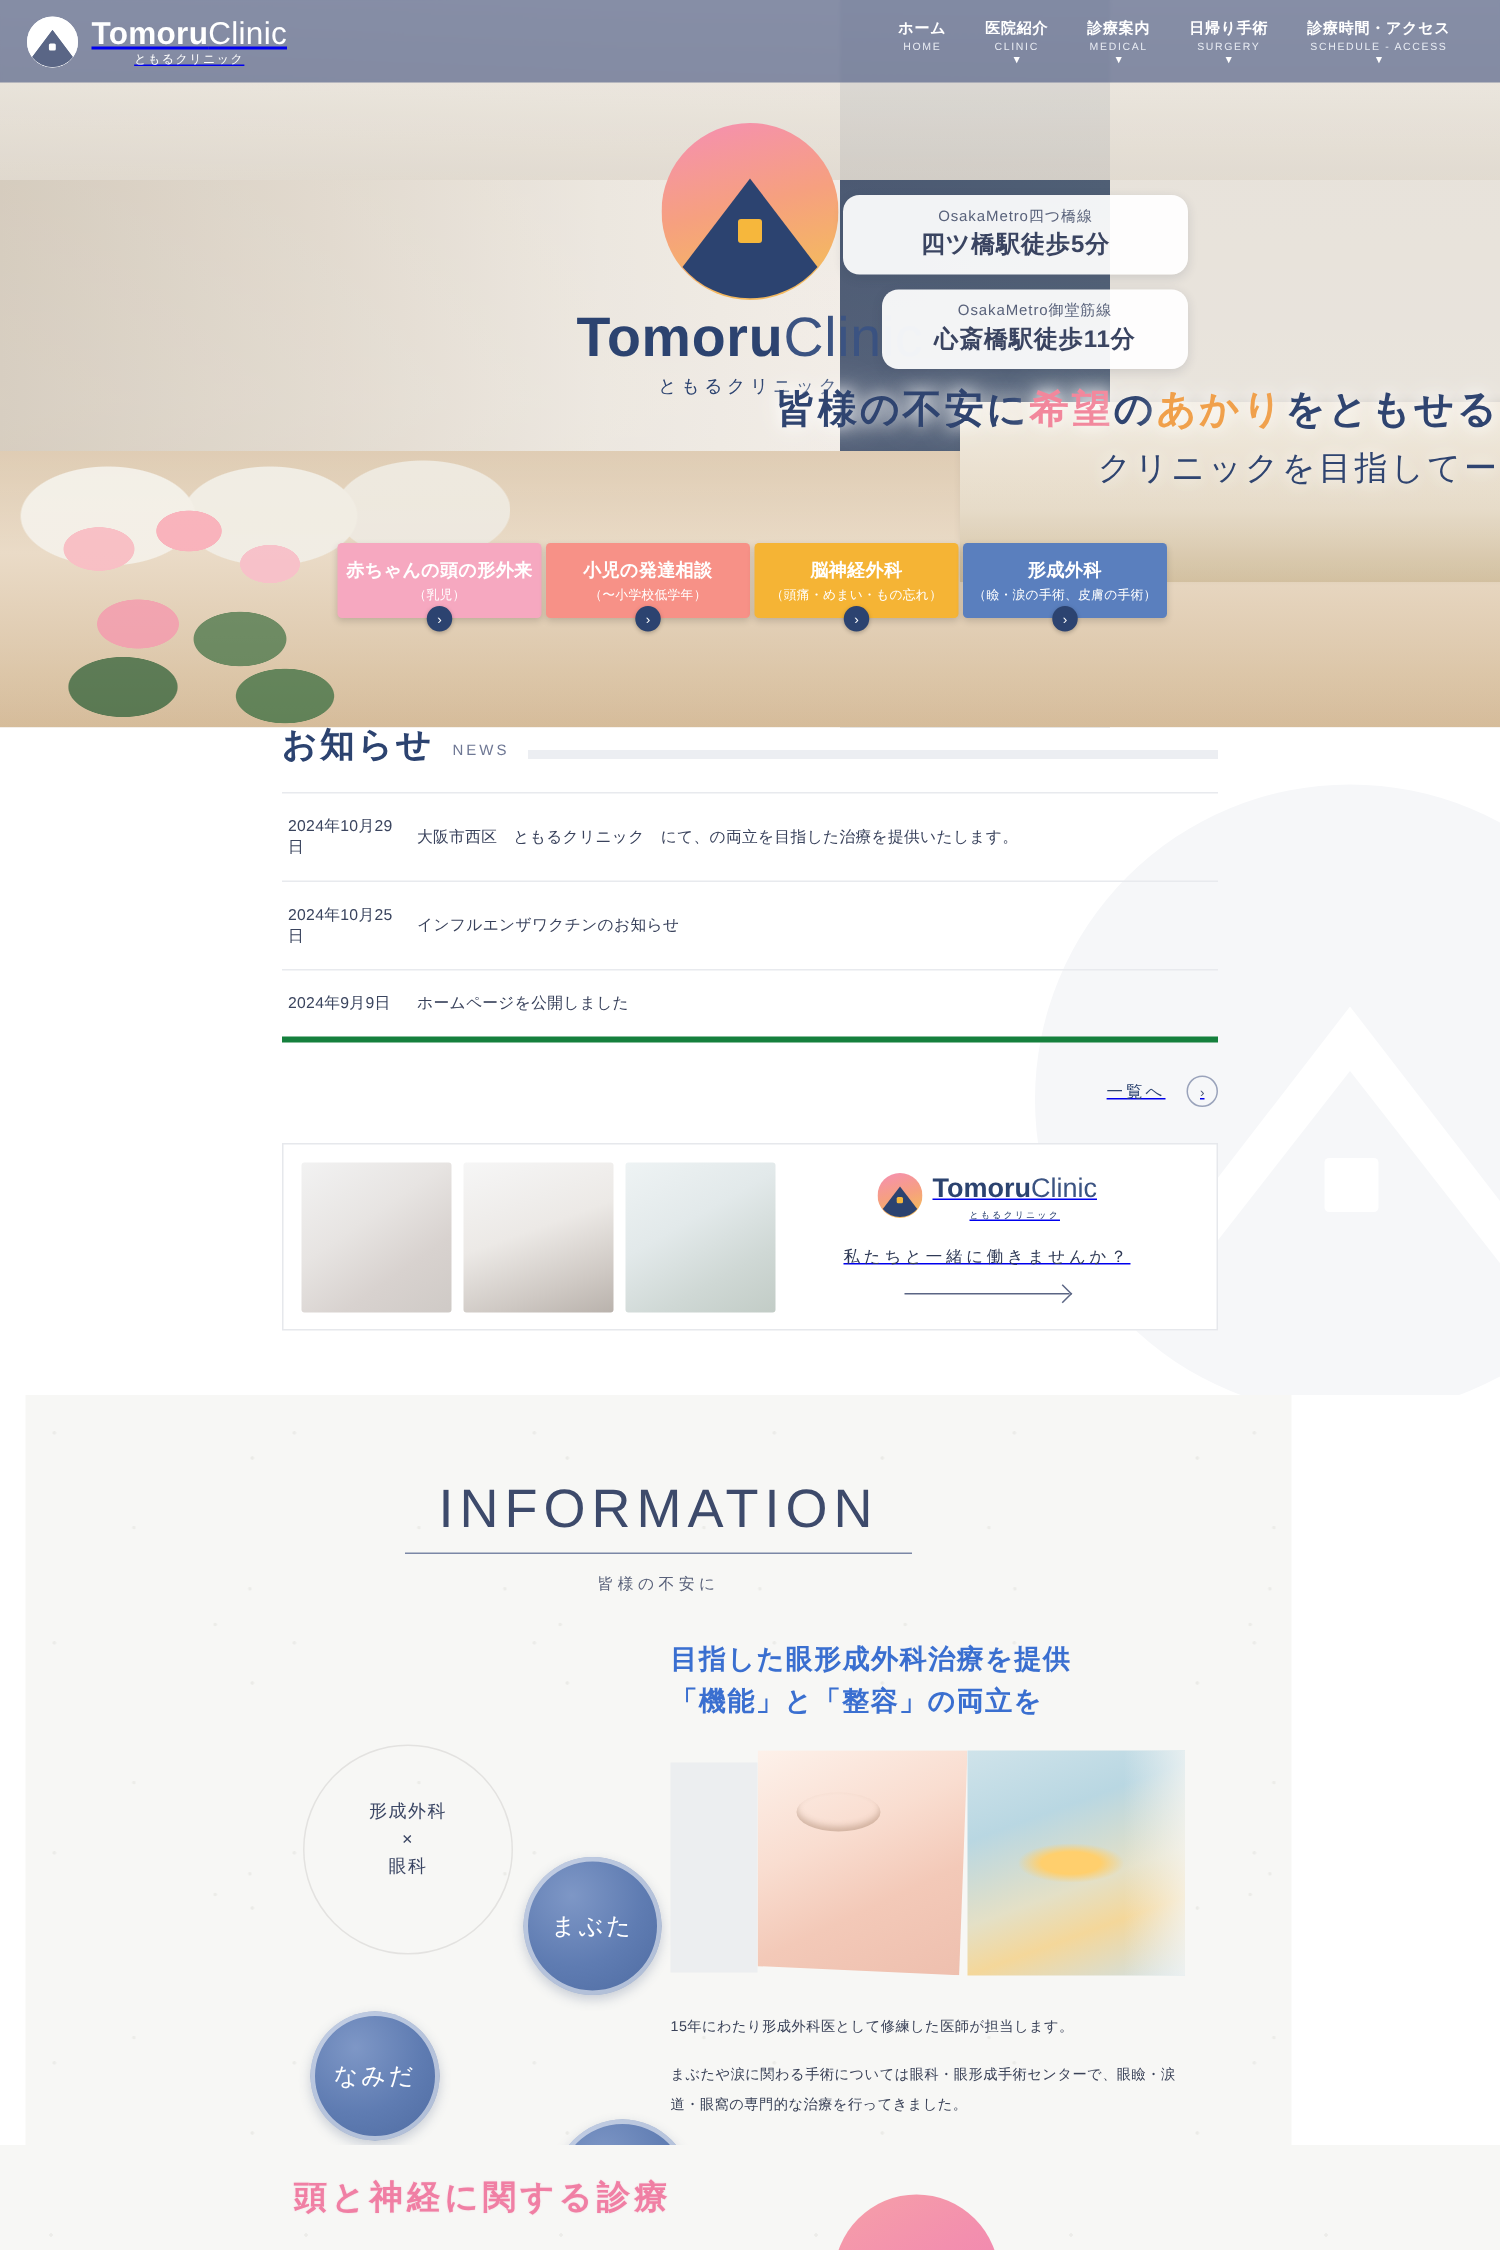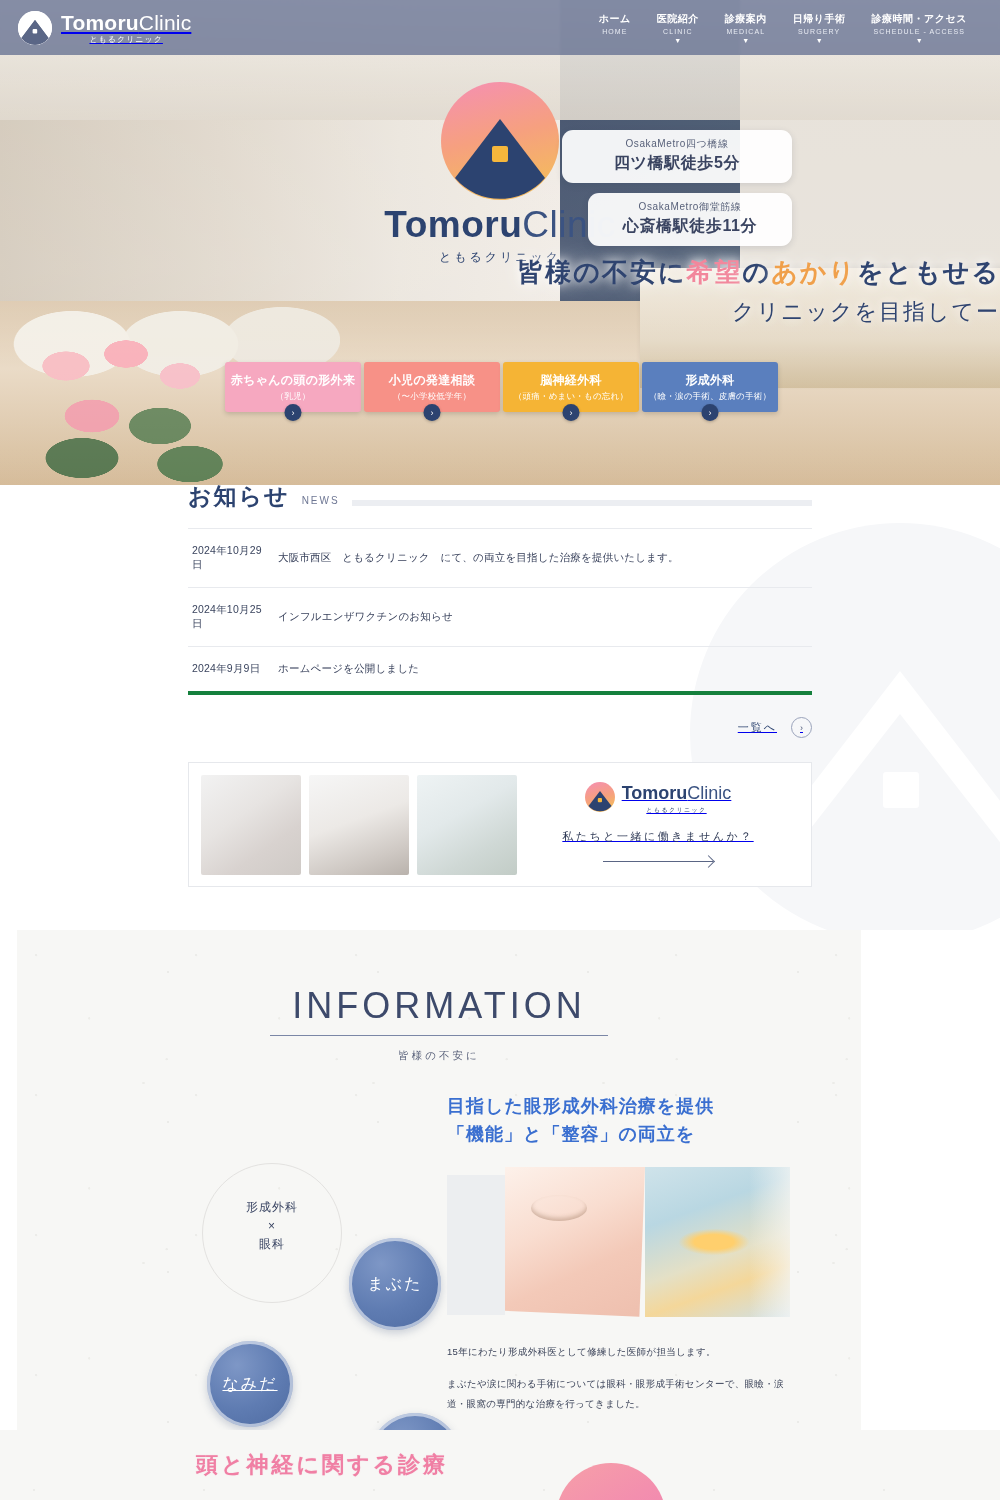--- a/index.html
+++ b/index.html
@@ -202,21 +202,21 @@
     position:absolute; left:185px; top:105px; width:140px; text-align:center;
     font-size:12px; color:#3a4563; line-height:1.55; letter-spacing:1px;
   }
   .bub{
     position:absolute; border-radius:50%; color:#fff; display:flex; align-items:center; justify-content:center;
     font-size:16px; letter-spacing:2px; cursor:pointer;
     background:radial-gradient(circle at 35% 28%, #7e97c6 0%, #5f7cb2 52%, #4d6aa0 100%);
     box-shadow:0 3px 8px rgba(60,80,120,.25), inset 0 0 0 3px rgba(255,255,255,.55);
   }
   .bub1{ width:92px; height:92px; left:332px; top:145px; }
-  .bub2{ width:86px; height:86px; left:190px; top:248px;text-decoration:underline; }
+  .bub2{ width:86px; height:86px; left:190px; top:248px; }
   .bub3{ width:92px; height:92px; left:352px; top:320px; }
 
   .info-text{ width:350px; flex:0 0 350px; }
   .info-title{ font-size:18px; font-weight:700; color:#3a6fd0; letter-spacing:1px; line-height:1.55; }
   .info-title .l2{ display:block; }
   .info-images{ position:relative; margin-top:18px; height:155px; }
   .ii-pad{ position:absolute; left:0; top:8px; width:58px; height:140px; background:#eceef0; }
   .ii-eye{
     position:absolute; left:58px; top:0; width:140px; height:150px;
     background:linear-gradient(155deg,#fdf1ea 0%,#f9ddd0 38%,#f3c9b8 65%,#eebfae 100%);

